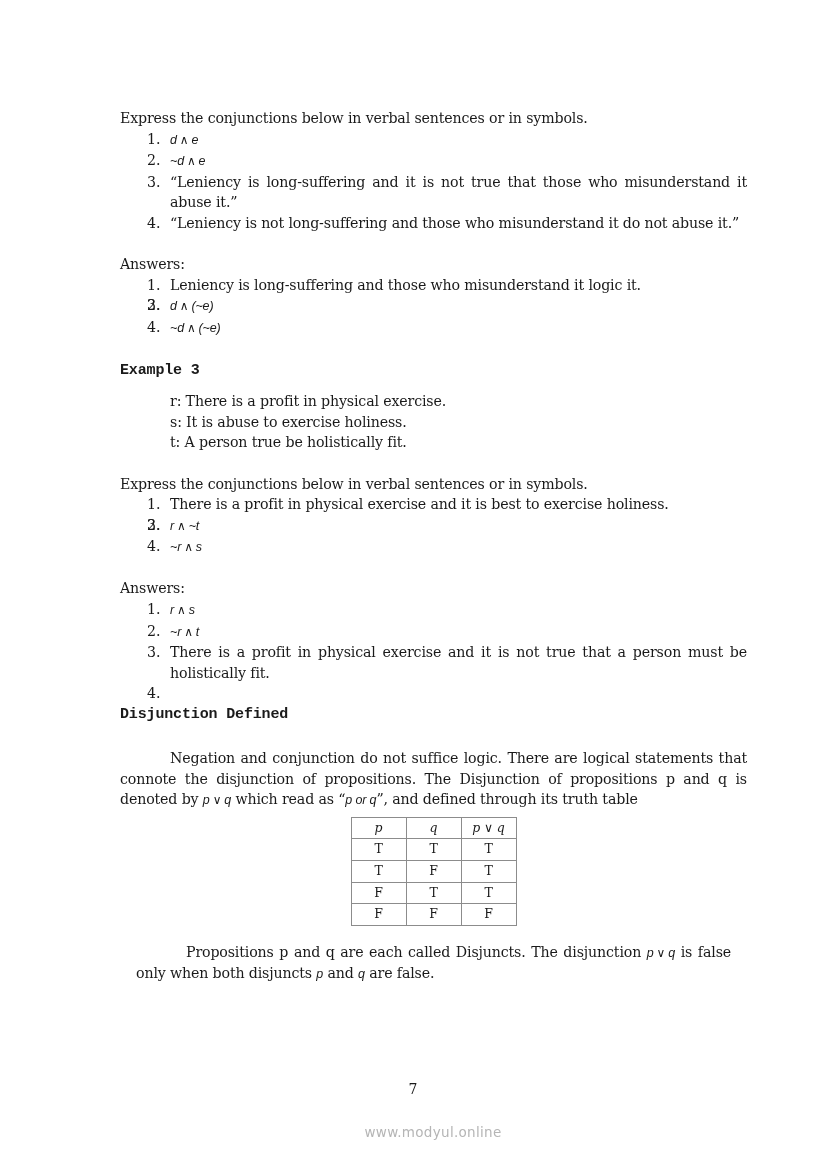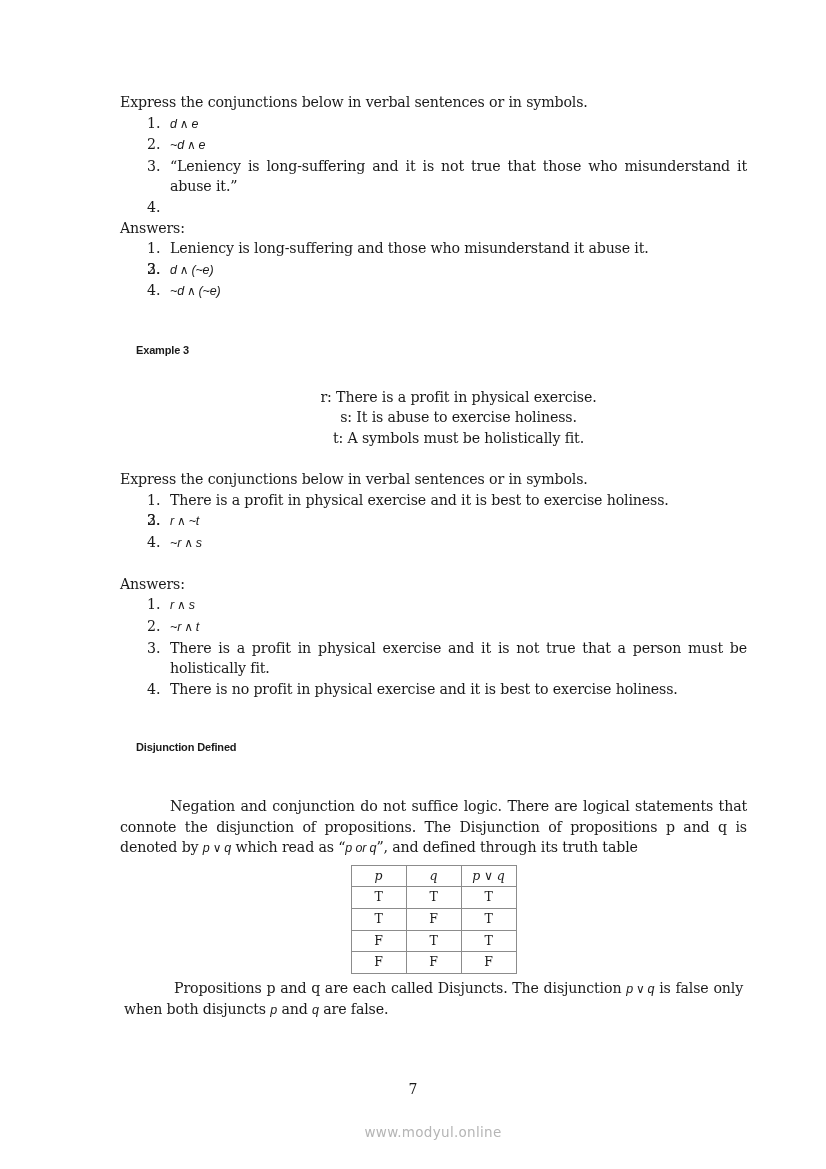--- a/index.html
+++ b/index.html
@@ -1,29 +1,29 @@
 <!DOCTYPE html>
 <html><head>
   <meta charset="utf-8">
   <style>
     html, body { margin: 0; padding: 0; background: #ffffff; }
     body { width: 826px; height: 1169px; position: relative; overflow: hidden;
            font-family: "DejaVu Serif", "Liberation Serif", serif; color: #1a1a1a; }
-    .page { position: absolute; left: 120px; top: 92px; width: 627px;
+    .page { position: absolute; left: 120px; top: 108px; width: 627px;
             font-size: 14.2px; line-height: 20.6px; letter-spacing: -0.15px; }
     .line { margin: 0; white-space: nowrap; }
     ol { list-style: none; margin: 0; padding: 0; }
     ol li { position: relative; padding-left: 50px; }
     ol li .num { position: absolute; left: 27px; top: 0; }
     .math { font-family: Liberation Sans, sans-serif; font-style: italic; font-size: 12.5px; }
     .op { font-style: normal; font-size: 12px; padding: 0 3px; }
     .gap { height: 20.6px; }
-    .heading { font-weight: bold; font-family: Liberation Sans, sans-serif; font-size: 11px;
-               margin: 16px; }
-    .indent-block { padding-left: 50px; text-align: center; }
+    .heading { font-weight: bold; font-family: Liberation Mono, monospace; font-size: 15px;
+               margin: 0; }
+    .indent-block { padding-left: 50px; }
     .justify { text-align: justify; white-space: normal; }
     .para-indent { text-indent: 50px; }
     .bold { font-weight: normal; }
     table.truth { border-collapse: collapse; margin: 6px auto 0 auto; position: relative; left: -0px; }
     table.truth td, table.truth th { border: 1px solid #8c8c8c; width: 54px; text-align: center;
                                      font-size: 12.5px; height: 19px; padding: 0; font-weight: normal; }
     table.truth th { font-style: italic; }
     .pagenum { position: absolute; left: 0; width: 826px; top: 1081px; text-align: center;
                font-size: 14px; }
     .watermark { position: absolute; left: 0; width: 866px; top: 1124px; text-align: center;
@@ -33,55 +33,55 @@
 </head>
 <body>
 
 <div class="page">
 
   <p class="line">Express the conjunctions below in verbal sentences or in symbols.</p>
   <ol>
     <li><span class="num">1.</span><span class="math">d<span class="op">∧</span>e</span></li>
     <li><span class="num">2.</span><span class="math">~d<span class="op">∧</span>e</span></li>
     <li class="justify"><span class="num">3.</span><span>“Leniency is long-suffering and it is not true that those who misunderstand it abuse it.”</span></li>
-    <li class="justify"><span class="num">4.</span></li>
+    <li class="justify"><span class="num">4.</span><span>“Leniency is not long-suffering and those who misunderstand it do not abuse it.”</span></li>
   </ol>
   <div class="gap"></div>
   <p class="line">Answers:</p>
   <ol>
-    <li><span class="num">1.</span><span>Leniency is long-suffering and those who misunderstand it abuse it.</span></li>
+    <li><span class="num">1.</span><span>Leniency is long-suffering and those who misunderstand it logic it.</span></li>
     <li><span class="num">2.</span></li>
     <li><span class="num">3.</span><span class="math">d<span class="op">∧</span>(~e)</span></li>
     <li><span class="num">4.</span><span class="math">~d<span class="op">∧</span>(~e)</span></li>
   </ol>
 
   <div style="height: 22px;"></div>
 
   <p class="heading">Example 3</p>
   <div style="height: 10px;"></div>
   <div class="indent-block">
     <p class="line">r: There is a profit in physical exercise.</p>
     <p class="line">s: It is abuse to exercise holiness.</p>
-    <p class="line">t: A symbols must be holistically fit.</p>
+    <p class="line">t: A person true be holistically fit.</p>
   </div>
   <div class="gap"></div>
   <p class="line">Express the conjunctions below in verbal sentences or in symbols.</p>
   <ol>
     <li><span class="num">1.</span><span>There is a profit in physical exercise and it is best to exercise holiness.</span></li>
     <li><span class="num">2.</span></li>
     <li><span class="num">3.</span><span class="math">r<span class="op">∧</span>~t</span></li>
     <li><span class="num">4.</span><span class="math">~r<span class="op">∧</span>s</span></li>
   </ol>
   <div class="gap"></div>
   <p class="line">Answers:</p>
   <ol>
     <li><span class="num">1.</span><span class="math">r<span class="op">∧</span>s</span></li>
     <li><span class="num">2.</span><span class="math">~r<span class="op">∧</span>t</span></li>
     <li class="justify"><span class="num">3.</span><span>There is a profit in physical exercise and it is not true that a person must be holistically fit.</span></li>
-    <li><span class="num">4.</span><span>There is no profit in physical exercise and it is best to exercise holiness.</span></li>
+    <li><span class="num">4.</span></li>
   </ol>
 
   <div style="height: 22px;"></div>
 
   <p class="heading">Disjunction Defined</p>
   <div style="height: 22px;"></div>
   <p class="justify para-indent" style="margin:0;"><span>Negation and conjunction do not suffice logic. There are logical statements that connote the disjunction of propositions. The </span><span class="bold">Disjunction</span><span> of propositions p and q is denoted by </span><span class="math">p<span class="op">∨</span>q</span><span> which read as “</span><span class="math">p or q</span><span>”, and defined through its truth table</span></p>
 
   <table class="truth">
     <tbody>
@@ -106,17 +106,17 @@
       <td>T</td>
     </tr>
     <tr>
       <td>F</td>
       <td>F</td>
       <td>F</td>
     </tr>
   </tbody>
     </table>
 
-  <p class="justify para-indent" style="margin:4px;"><span>Propositions p and q are each called </span><span class="bold">Disjuncts</span><span>. The disjunction </span><span class="math">p<span class="op">∨</span>q</span><span> is false only when both disjuncts </span><span class="math">p</span><span> and </span><span class="math">q</span><span> are false.</span></p>
+  <p class="justify para-indent" style="margin:16px;"><span>Propositions p and q are each called </span><span class="bold">Disjuncts</span><span>. The disjunction </span><span class="math">p<span class="op">∨</span>q</span><span> is false only when both disjuncts </span><span class="math">p</span><span> and </span><span class="math">q</span><span> are false.</span></p>
 </div>
 
 <div class="pagenum">7</div>
 <div class="watermark">www.modyul.online</div>
 
 </body></html>

